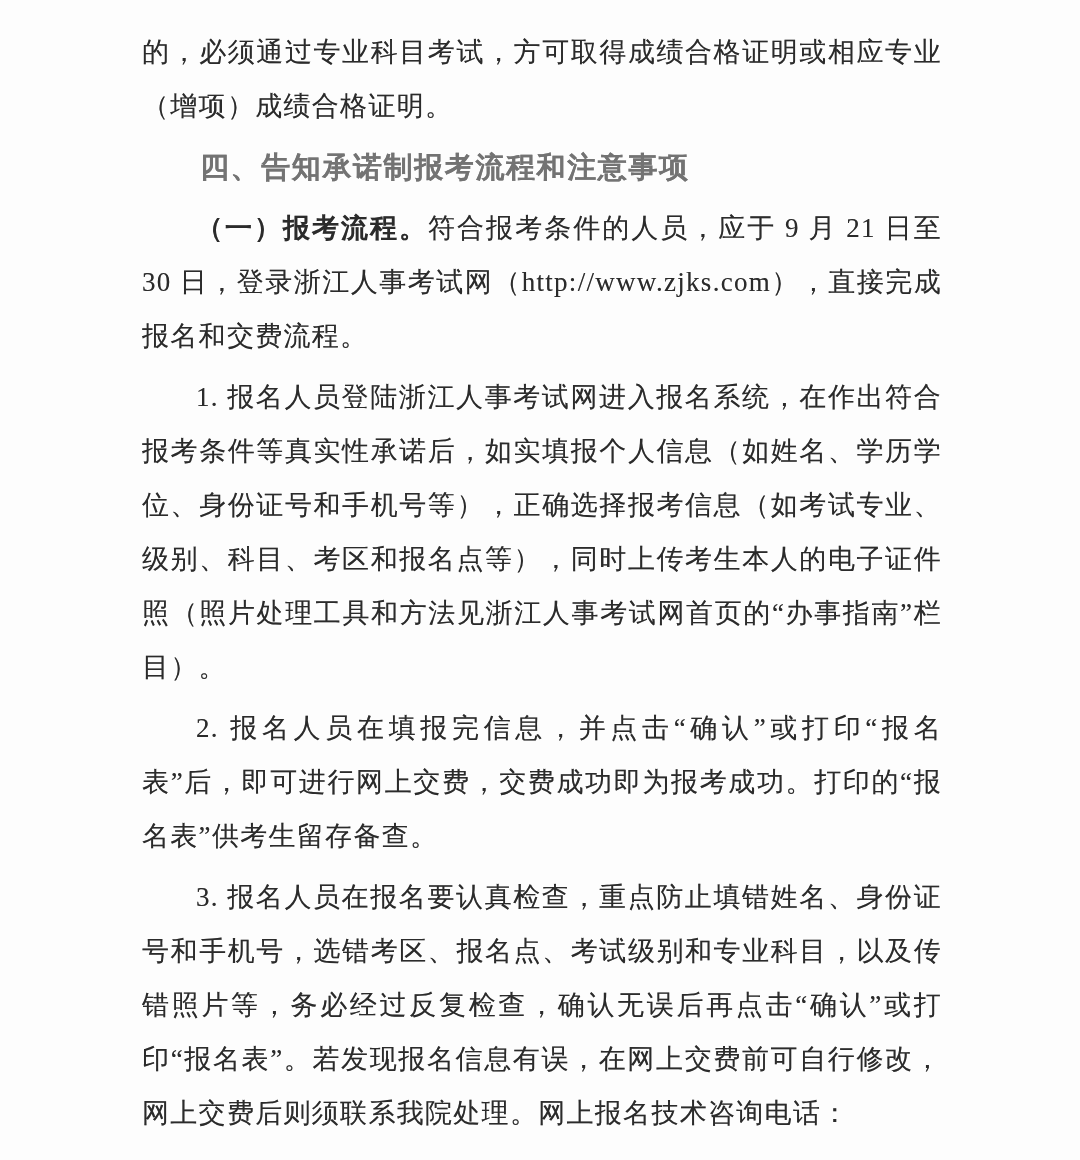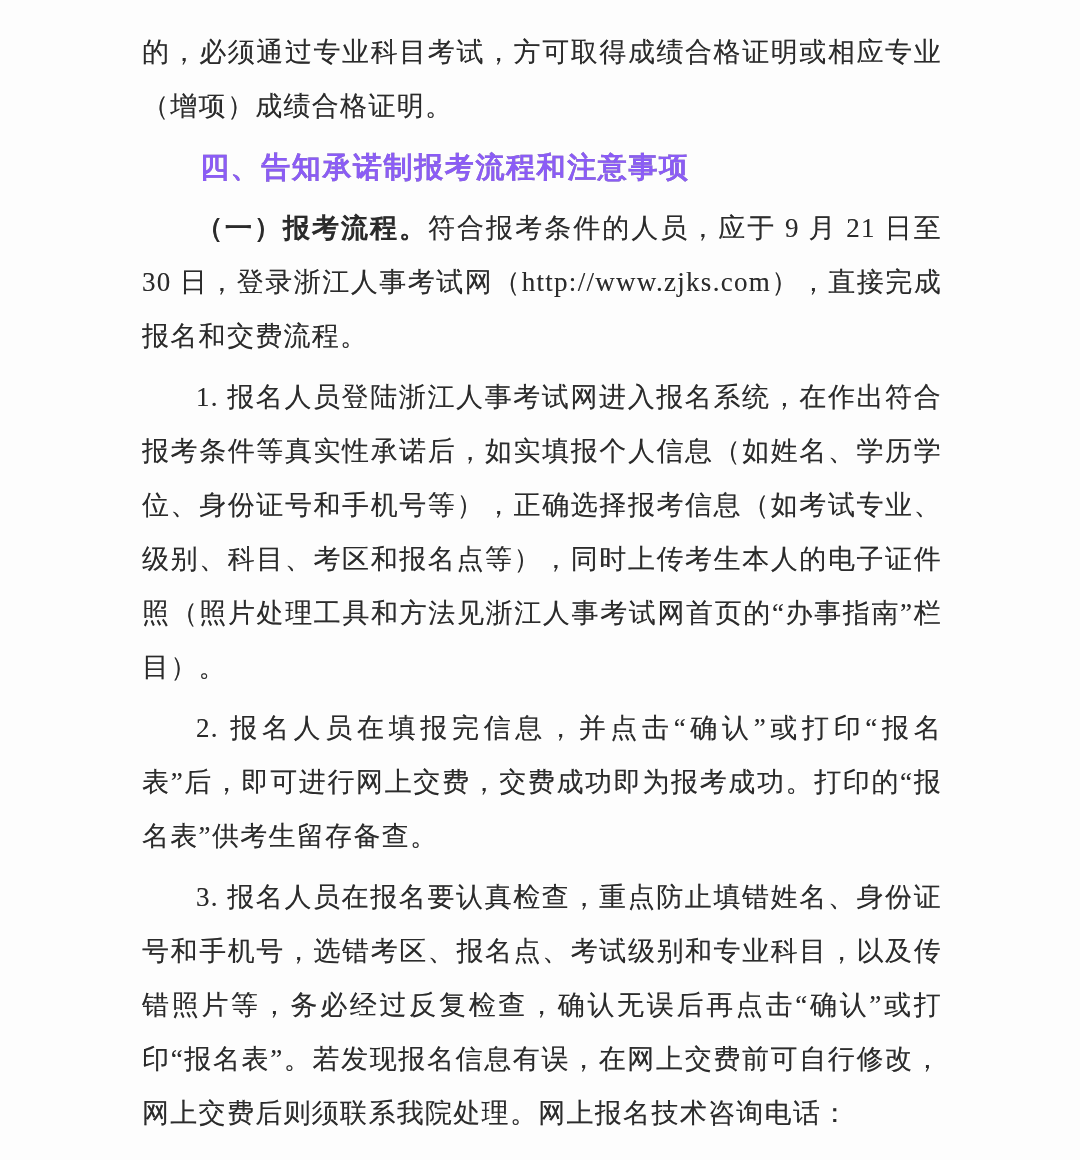--- a/index.html
+++ b/index.html
@@ -31,21 +31,21 @@
   }
   .doc p.indent {
     text-indent: 2em;
   }
   .doc h2.sec-heading {
     margin: 0 0 7px 0;
     font-size: 29px;
     line-height: 54px;
     letter-spacing: 1.6px;
     font-weight: bold;
-    color: #8b5cf6;
+    color: #737373;
     font-family: "Liberation Sans", "DejaVu Sans", sans-serif;
     text-indent: 2em;
     text-shadow: 0 0 0.5px rgba(30,30,30,0.5);
   }
   .bold-prefix {
     font-weight: bold;
   }
 </style>
 </head>
 <body>

